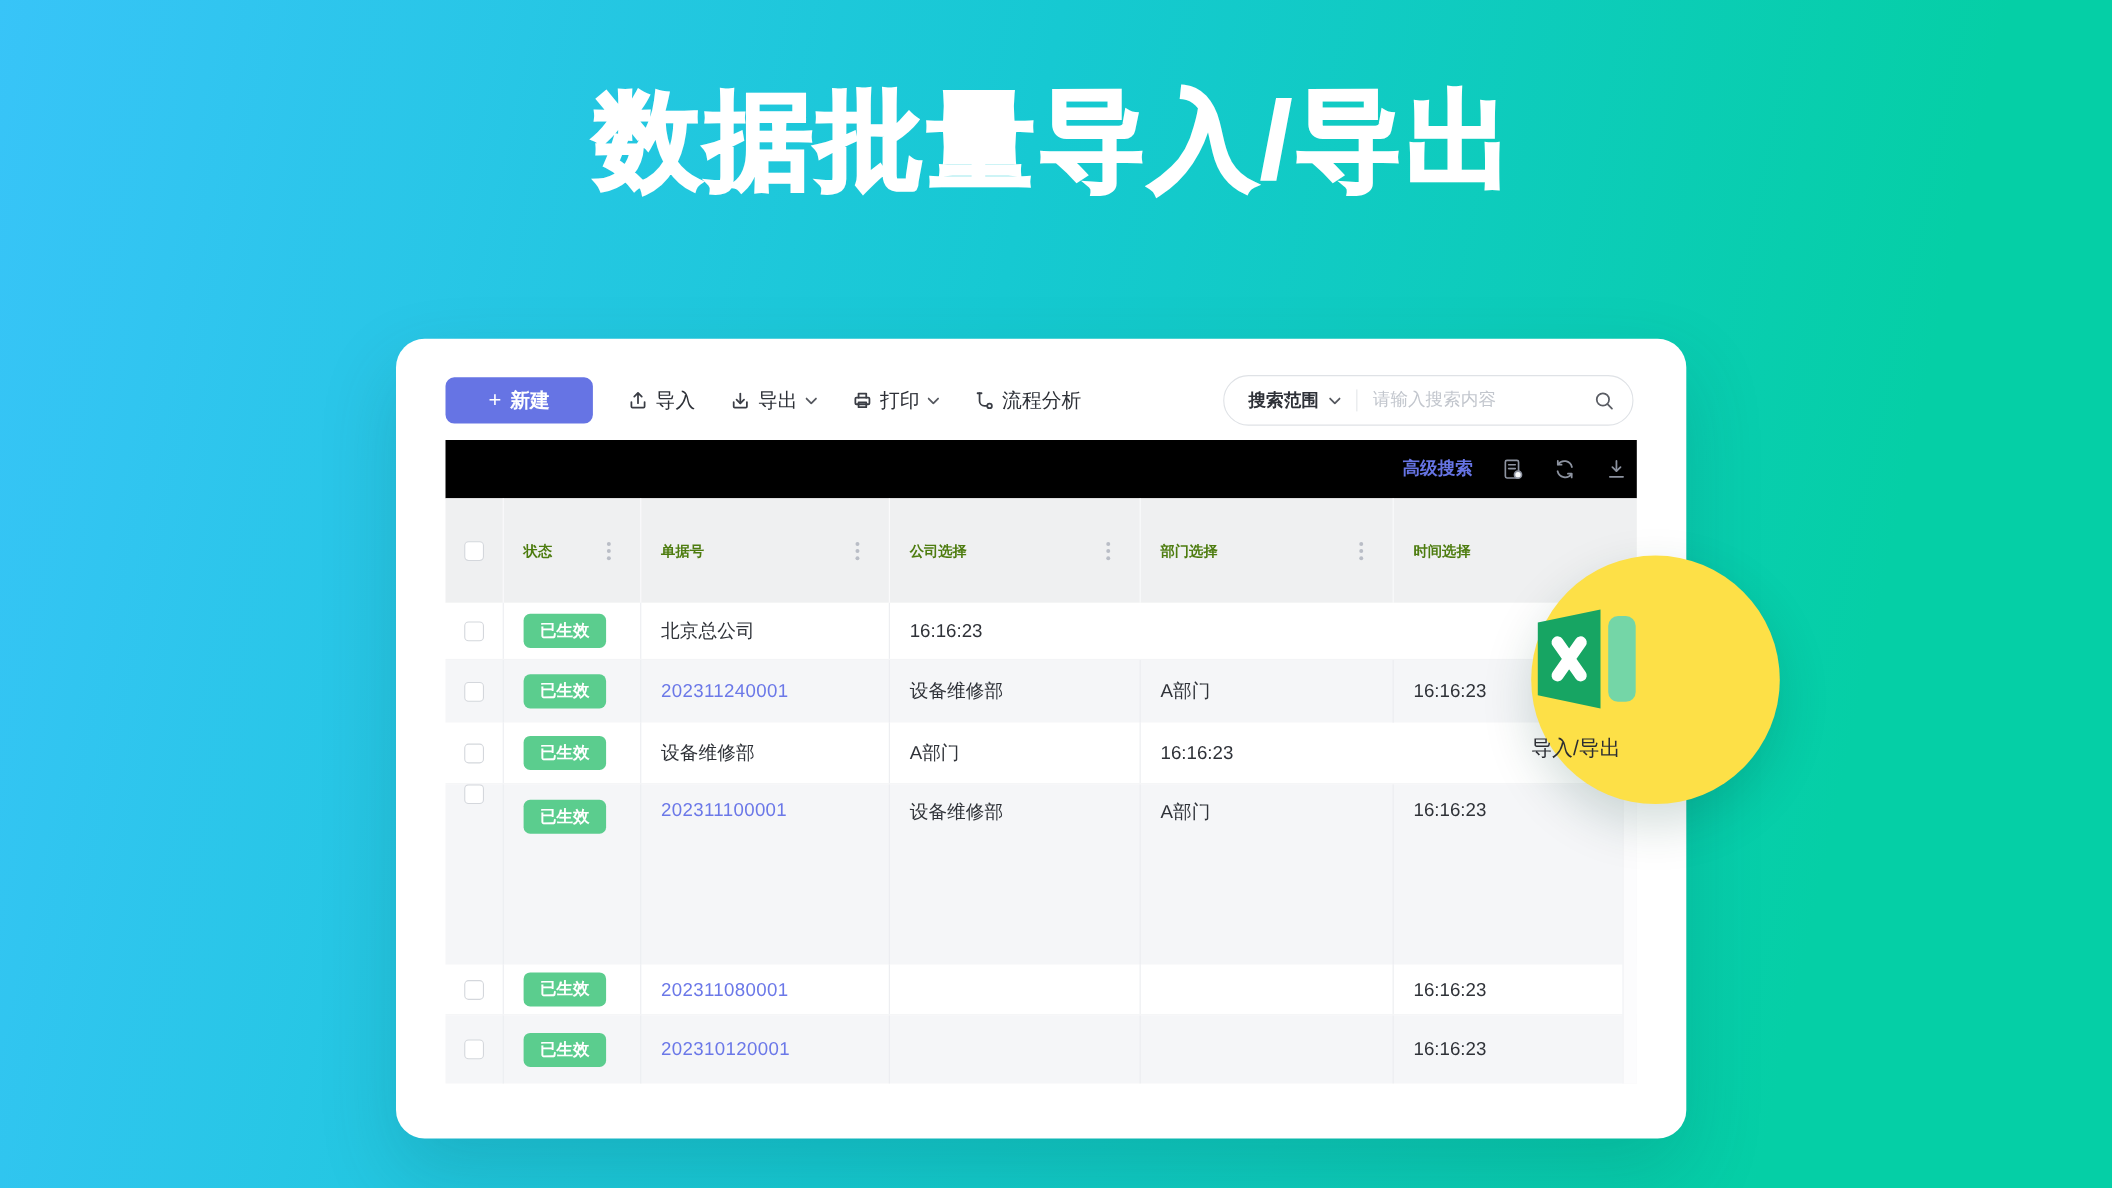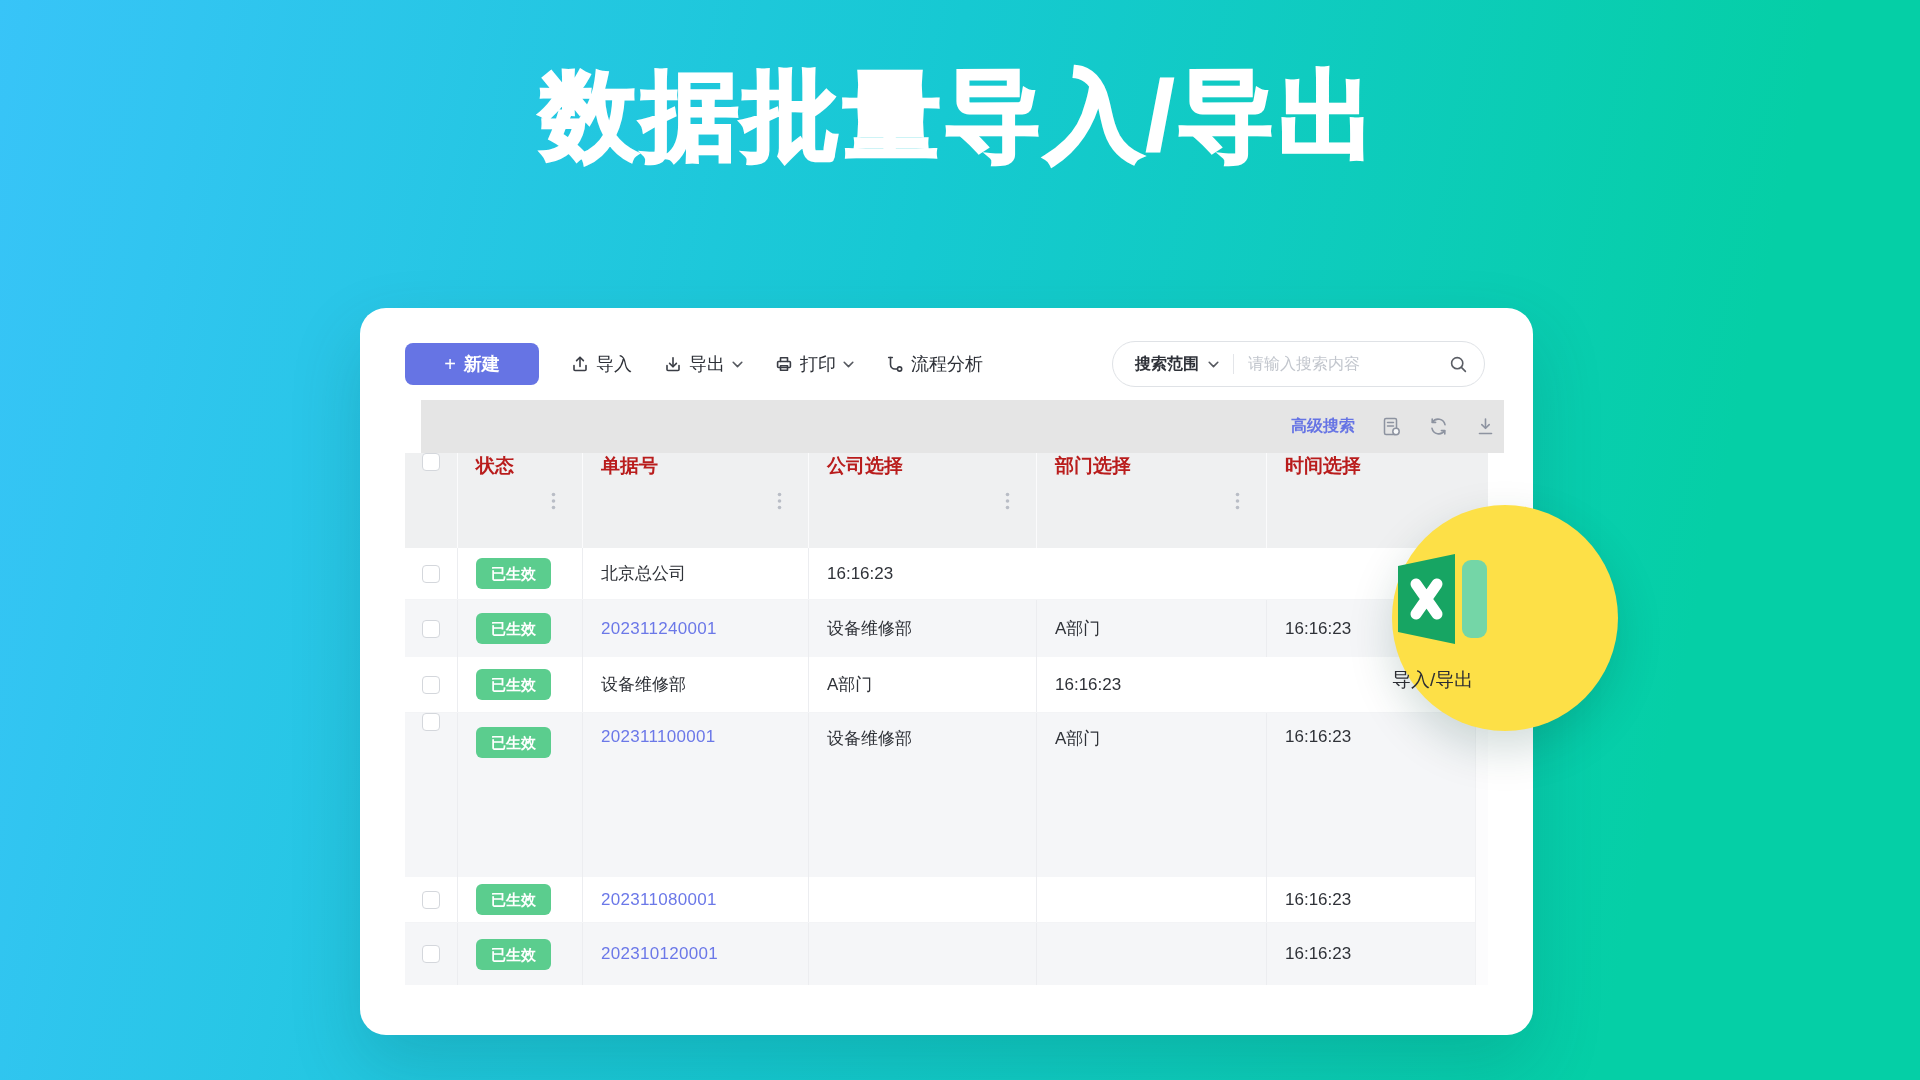--- a/index.html
+++ b/index.html
@@ -5,21 +5,21 @@
   * { box-sizing: border-box; margin: 0; padding: 0; }
   html, body { width: 1920px; height: 1080px; overflow: hidden; }
   body {
     font-family: "Liberation Sans", "DejaVu Sans", sans-serif;
     background: linear-gradient(102deg, var(--bg-gradient-start, #38c4f8) 0%, #16c9d2 45%, var(--bg-gradient-end, #05cfa6) 85%);
     position: relative;
   }
 
   
   .page-title {
-    position: absolute; top: 52px; left: 0; width: 100%;
+    position: absolute; top: 64px; left: 0; width: 100%;
     text-align: center; color: #ffffff;
     font-size: 97px; font-weight: 900; letter-spacing: 4px;
     -webkit-text-stroke: 3px #ffffff;
   }
 
   
   .card {
     position: absolute; left: 360px; top: 308px;
     width: 1173px; height: 727px;
     background: #ffffff; border-radius: 26px;
@@ -62,44 +62,44 @@
   }
   .pill-divider { width: 1px; height: 20px; background: #e3e5e9; margin: 0 14px; }
   .search-input {
     flex: 1; min-width: 0; border: none; outline: none;
     font-size: 16px; color: #333; font-family: inherit; background: transparent;
   }
   .search-input::placeholder { color: #c2c6cd; }
 
   
   .advbar {
-    position: absolute; left: 61px; top: 92px; width: 1083px; height: 53px;
-    background: #e5e5e5;
+    position: absolute; left: 45px; top: 92px; width: 1083px; height: 53px;
+    background: #000000;
     display: flex; align-items: center; justify-content: flex-end; gap: 26px;
     padding-right: 8px;
   }
   .adv-link {
     color: var(--accent, #6674e4); font-size: 16px; font-weight: 700;
     text-decoration: none; cursor: pointer;
   }
   .adv-icon { cursor: pointer; display: block; }
 
   
   .table {
     position: absolute; left: 45px; top: 145px; width: 1083px; height: 532px;
   }
   .cols {
     display: grid;
     grid-template-columns: 52px 125px 226px 228px 230px 1fr;
   }
   .thead { height: 95px; background: #eff0f1; }
   .hcell {
-    display: flex; justify-content: space-between;
+    display: flex; align-items: center; justify-content: space-between;
     padding: 0 26px 0 18px;
-    font-size: 19px; font-weight: 700; color: #b91c1c;
+    font-size: 13px; font-weight: 700; color: #4d7c0f;
   }
   .hcell + .hcell { border-left: 1px solid #fbfbfc; }
   .c-check { justify-content: center !important; padding: 0 !important; }
   .checkbox {
     width: 18px; height: 18px; background: #fff;
     border: 1.5px solid #d4d7dc; border-radius: 4px;
     display: inline-block; cursor: pointer;
   }
   .dots { display: flex; align-items: center; cursor: pointer; }
 

